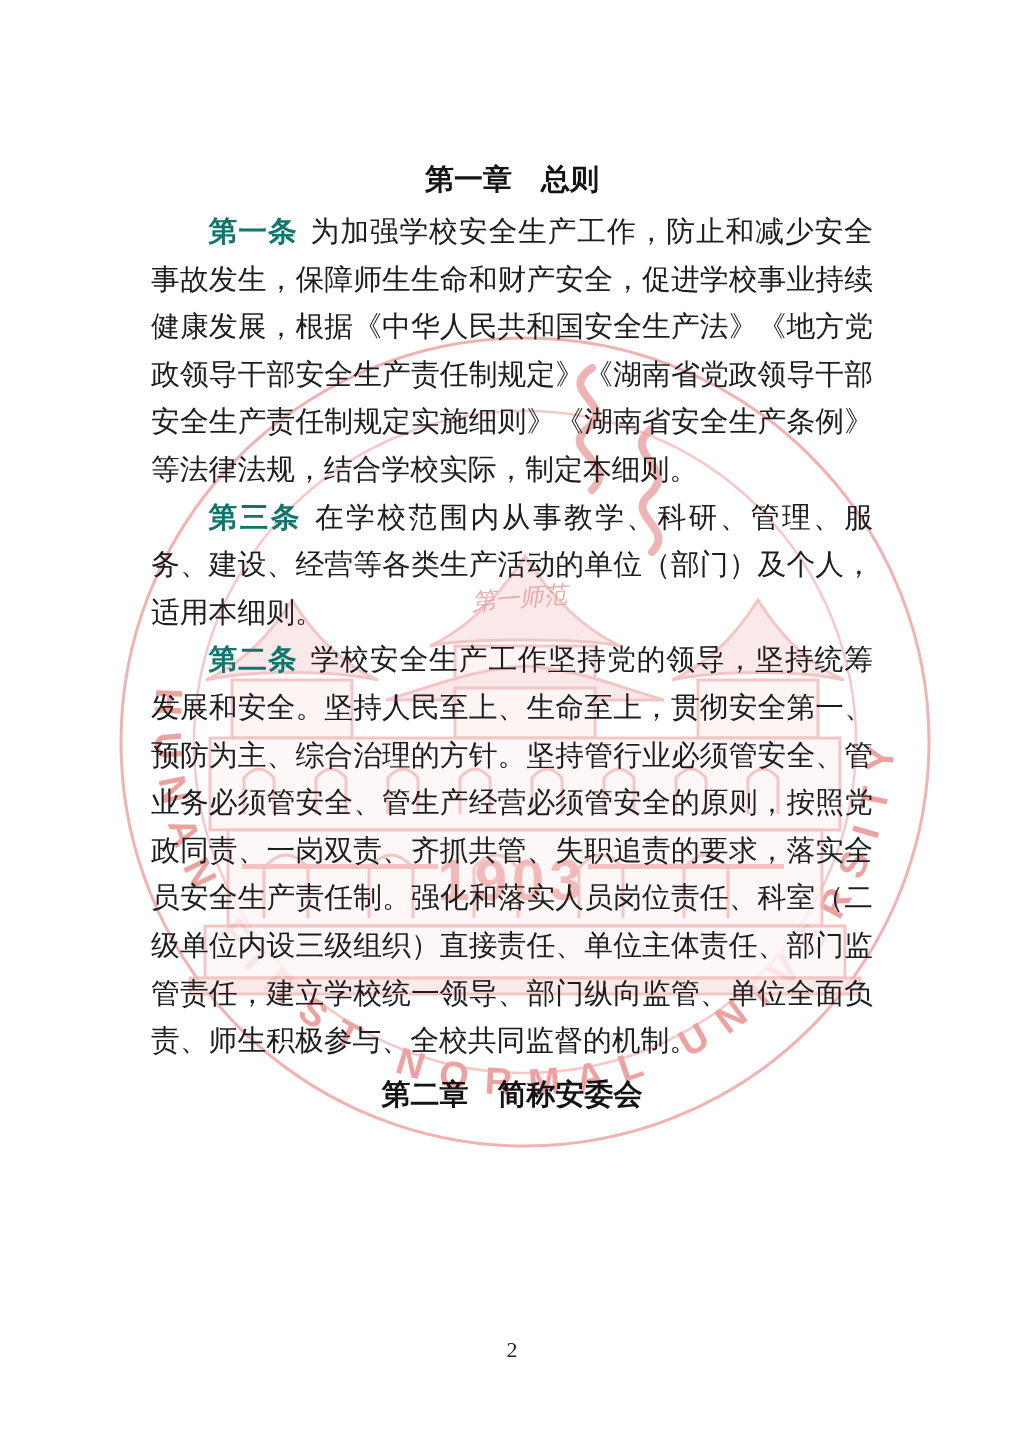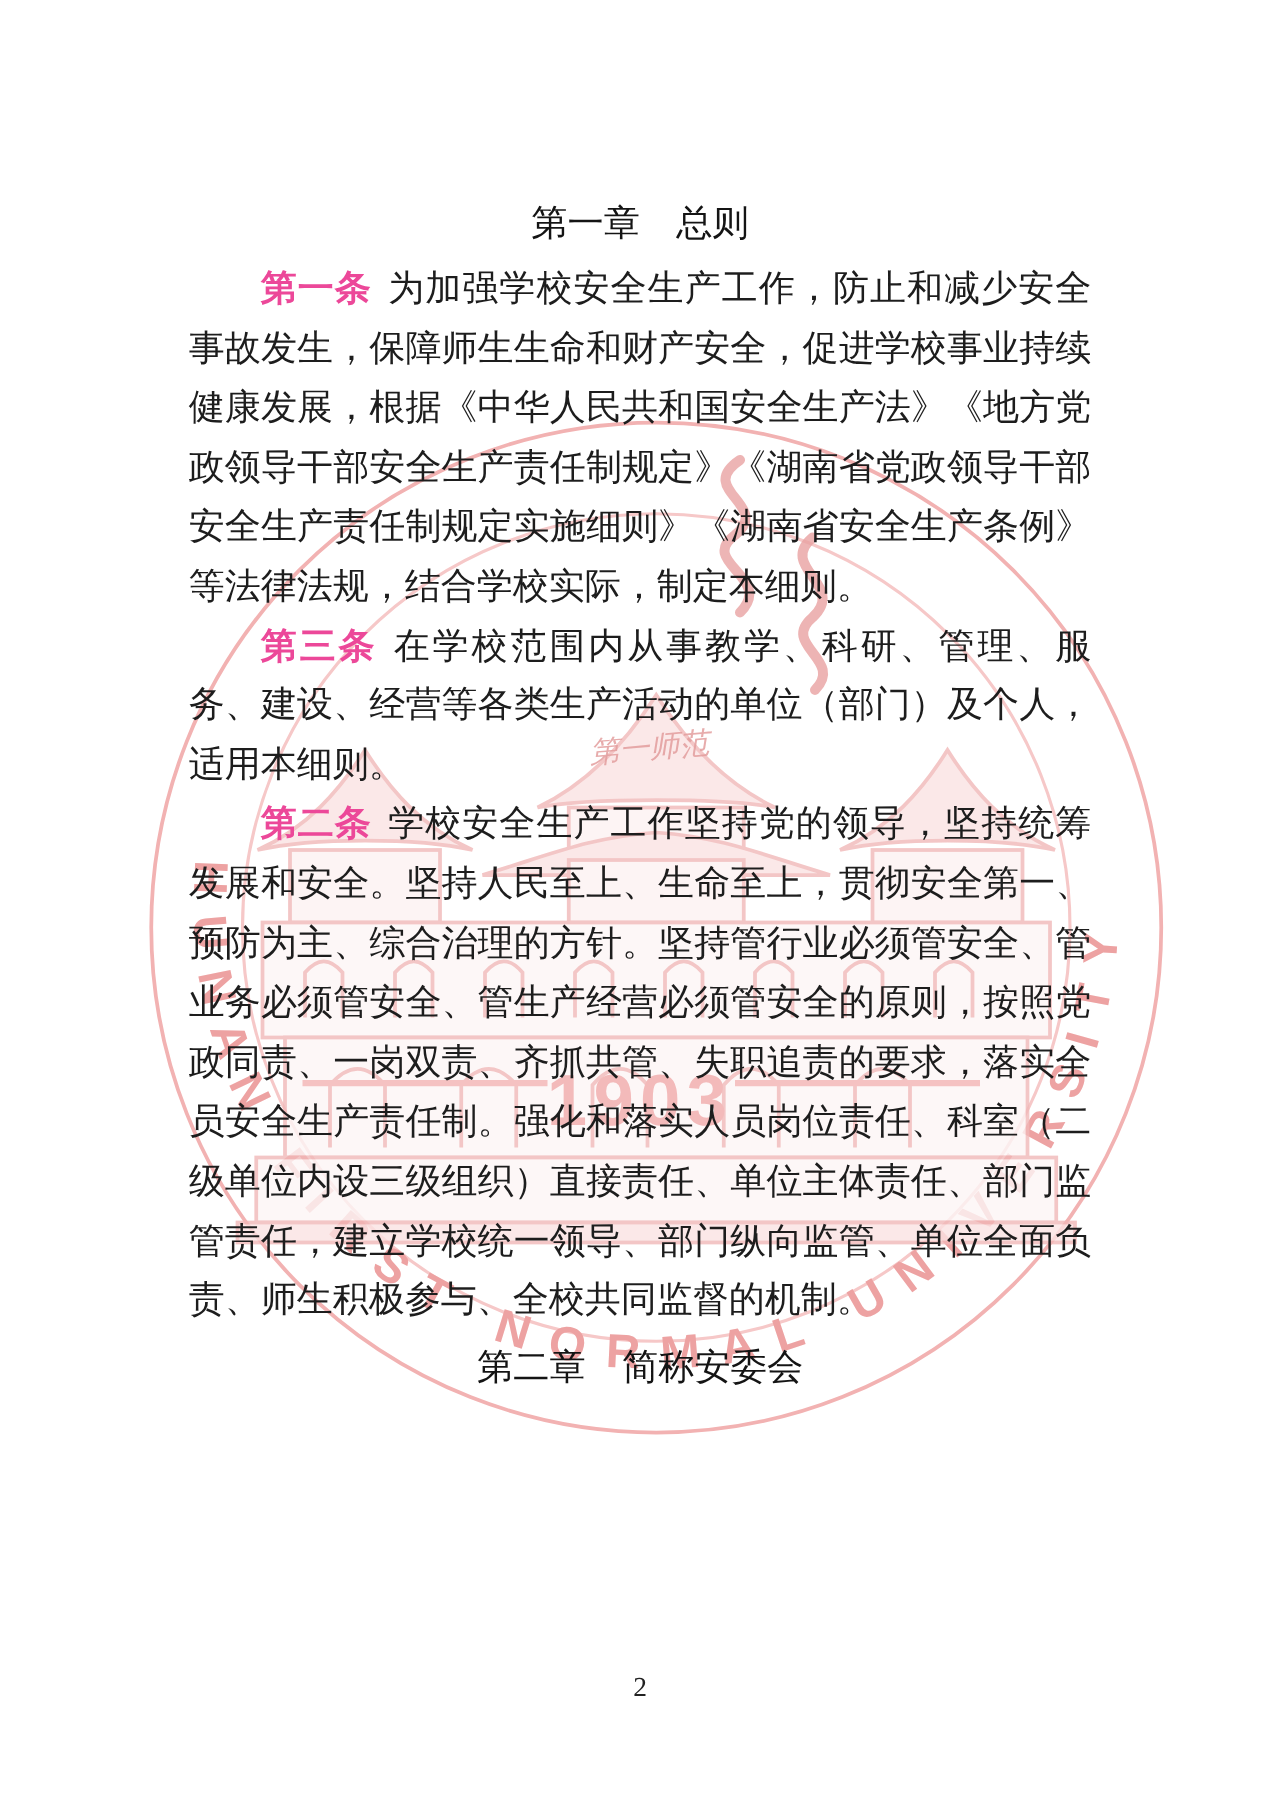--- a/index.html
+++ b/index.html
@@ -26,40 +26,40 @@
     text-align:center;
     font-size:40px; line-height:70px;
     font-weight:bold;
     letter-spacing:0px;
     font-family:"Liberation Serif","DejaVu Serif",serif;
     color:#111;
   }
   .chapter {
     text-align:center;
     font-size:29px; line-height:58px;
-    font-weight:normal;
+    font-weight:bold;
     font-family:"Liberation Sans","DejaVu Sans",sans-serif;
     color:#141414;
     margin:0;
   }
   .chapter.first { margin-top:22px; }
   .article {
     margin:0;
     font-size:28.8px;
     line-height:47.6px;
     text-align:justify;
     text-justify:inter-ideograph;
     text-indent:2em;
     color:#1d1d1d;
   }
   .art-label {
     font-weight:bold;
     font-family:"Liberation Sans","DejaVu Sans",sans-serif;
     margin-right:0.45em;
-    color:#ec4899;
+    color:#0f766e;
   }
   .page-num {
     position:absolute;
     left:0; top:1337px; width:100%;
     text-align:center;
     font-size:22px;
     color:#222;
     z-index:1;
   }
 </style>

